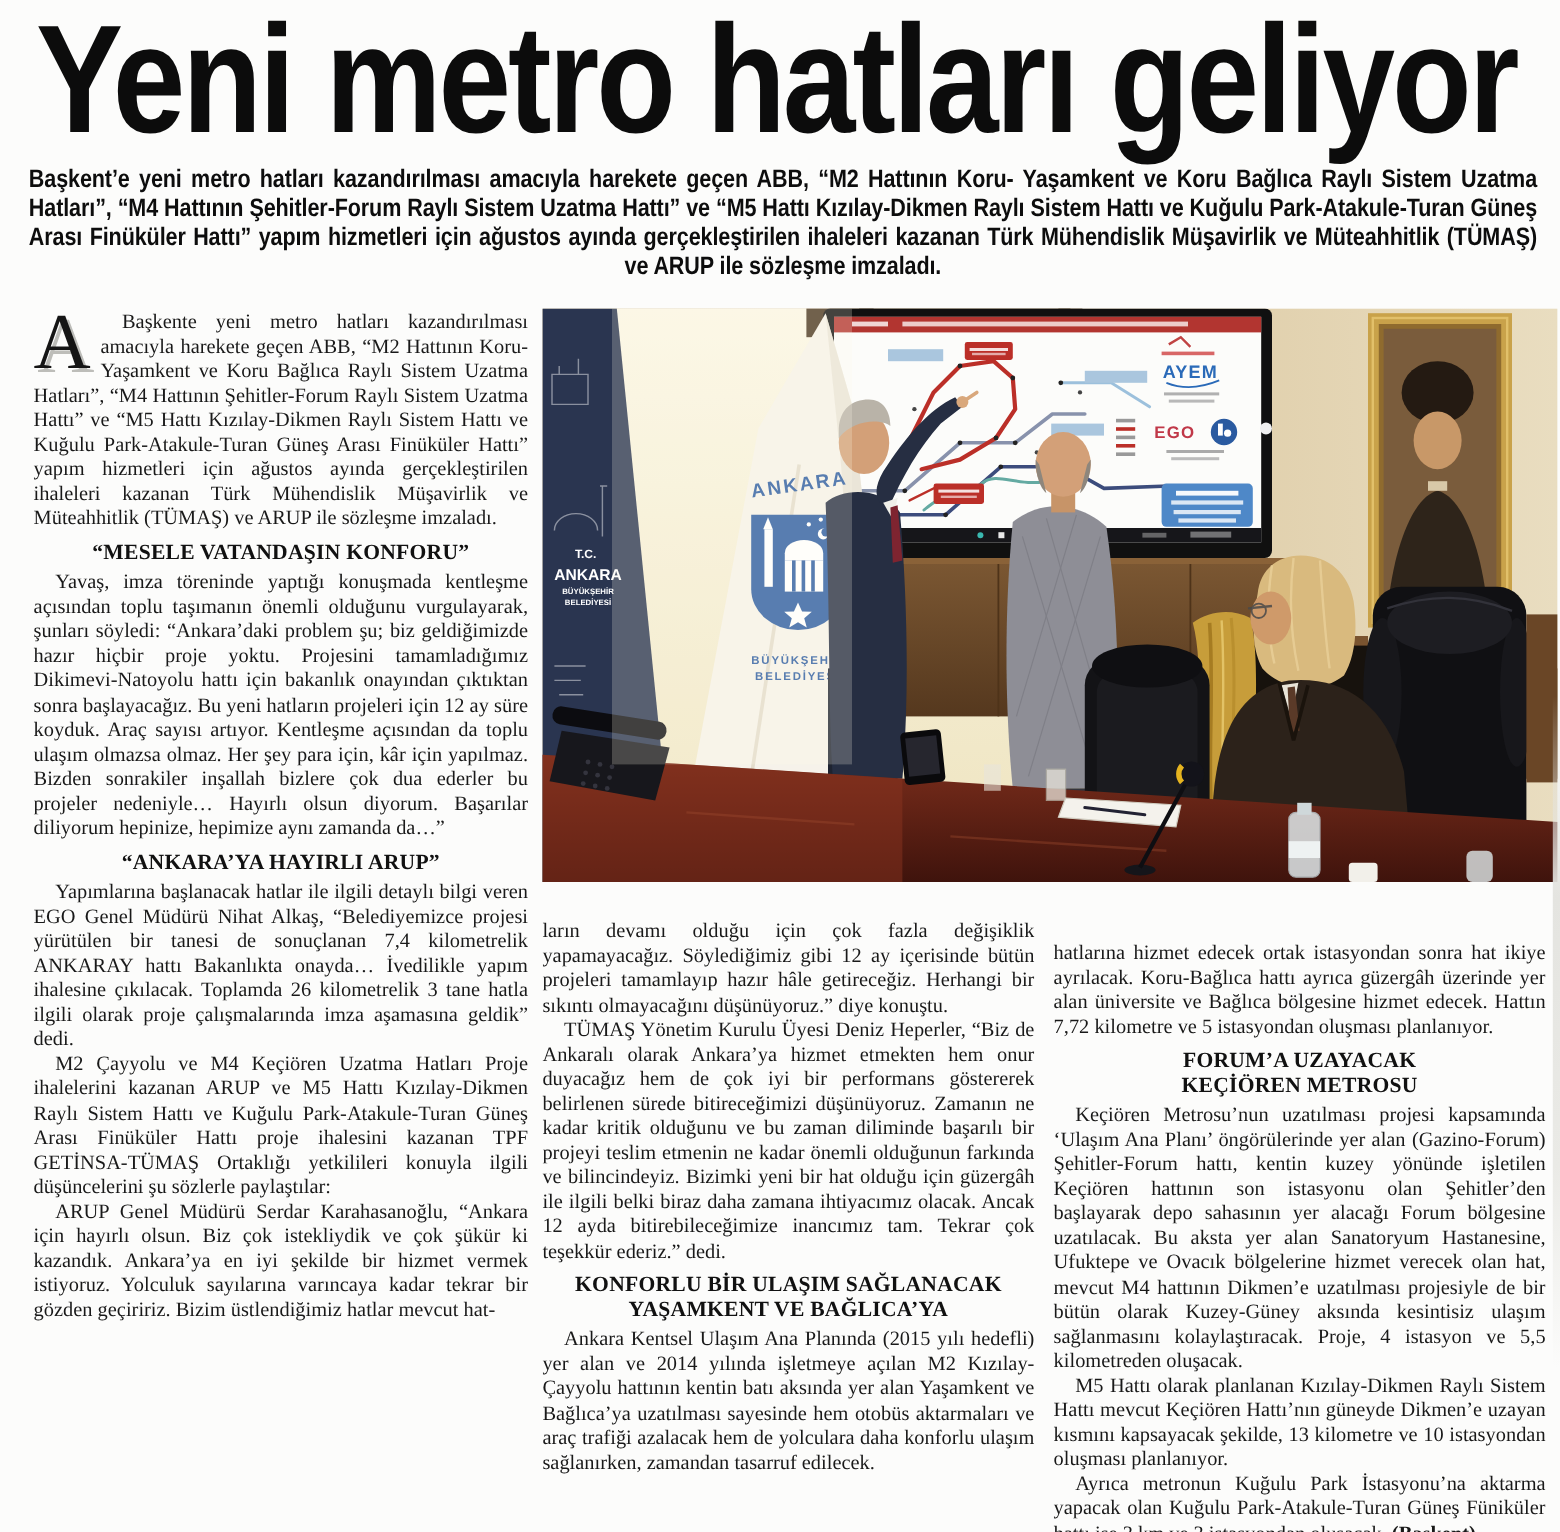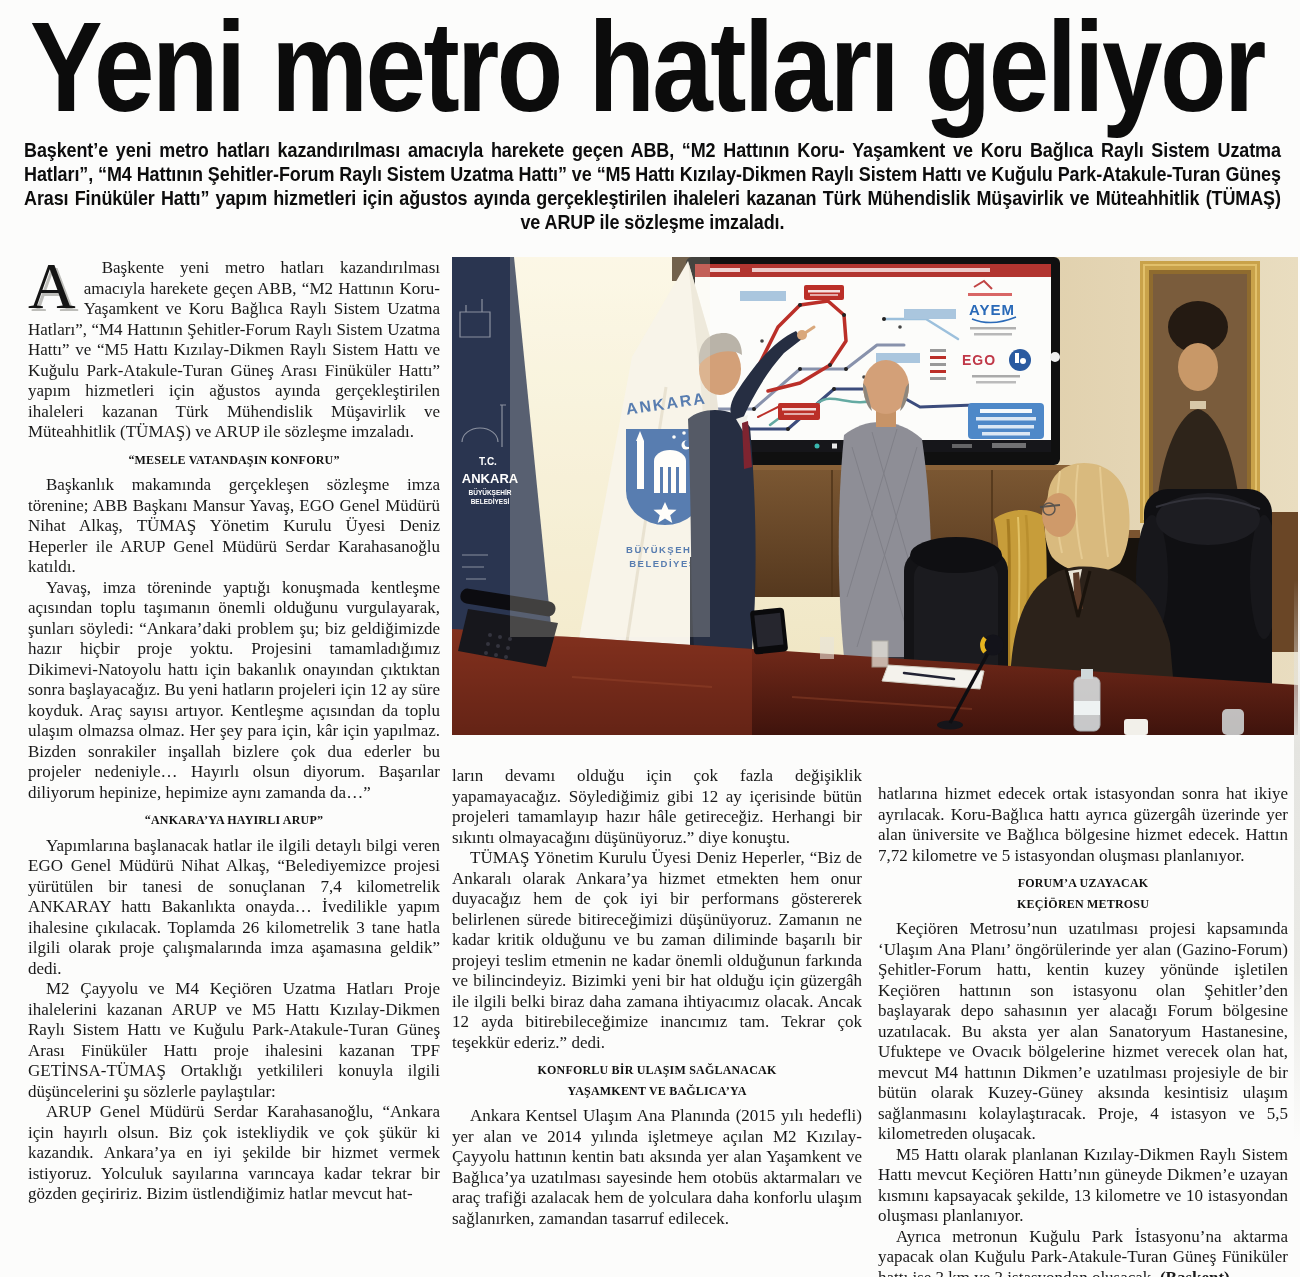--- a/index.html
+++ b/index.html
@@ -24,21 +24,21 @@
   .col {
     position:absolute; font-size:17px; line-height:20.5px;
     text-align:justify; color:#191919; overflow:hidden; hyphens:auto;
   }
   .col-left  { left:28px;  top:258px; width:412px; height:1016px; }
   .col-mid   { left:452px; top:766px; width:410px; height:527px; }
   .col-right { left:878px; top:784px; width:410px; height:527px; }
   .col p { margin:0; text-indent:18px; }
   .col p.flush { text-indent:0; }
   .col h3 {
-    margin:7px 0 5px; font-size:12px; font-weight:700; text-align:center;
+    margin:7px 0 5px; font-size:18px; font-weight:700; text-align:center;
     text-indent:0; letter-spacing:.2px; color:#111;
   }
   .col h3 span { display:block; }
   .dropcap {
     float:left; font-size:66px; line-height:50px; padding:3px 8px 0 0;
     font-weight:400; color:#151515; text-shadow:3px 3px 0 #bdbdb9;
   }
   .credit { font-weight:700; }
   .photo { position:absolute; left:452px; top:257px; width:846px; height:478px; margin:0; }
   .photo svg { display:block; }
@@ -53,21 +53,20 @@
 <div>
 
   <h1 class="headline">Yeni metro hatları geliyor</h1>
 
   <p class="lead">Başkent’e yeni metro hatları kazandırılması amacıyla harekete geçen ABB, “M2 Hattının Koru- Yaşamkent ve Koru Bağlıca Raylı Sistem Uzatma Hatları”, “M4 Hattının Şehitler-Forum Raylı Sistem Uzatma Hattı” ve “M5 Hattı Kızılay-Dikmen Raylı Sistem Hattı ve Kuğulu Park-Atakule-Turan Güneş Arası Finüküler Hattı” yapım hizmetleri için ağustos ayında gerçekleştirilen ihaleleri kazanan Türk Mühendislik Müşavirlik ve Müteahhitlik (TÜMAŞ) ve ARUP ile sözleşme imzaladı.</p>
 
   <div class="col col-left">
     <p class="flush"><span class="dropcap">A</span></p>
     <p>Başkente yeni metro hatları kazandırılması amacıyla harekete geçen ABB, “M2 Hattının Koru- Yaşamkent ve Koru Bağlıca Raylı Sistem Uzatma Hatları”, “M4 Hattının Şehitler-Forum Raylı Sistem Uzatma Hattı” ve “M5 Hattı Kızılay-Dikmen Raylı Sistem Hattı ve Kuğulu Park-Atakule-Turan Güneş Arası Finüküler Hattı” yapım hizmetleri için ağustos ayında gerçekleştirilen ihaleleri kazanan Türk Mühendislik Müşavirlik ve Müteahhitlik (TÜMAŞ) ve ARUP ile sözleşme imzaladı.</p>
     <h3>“MESELE VATANDAŞIN KONFORU”</h3>
-    <p>Başkanlık makamında gerçekleşen sözleşme imza törenine; ABB Başkanı Mansur Yavaş, EGO Genel Müdürü Nihat Alkaş, TÜMAŞ Yönetim Kurulu Üyesi Deniz Heperler ile ARUP Genel Müdürü Serdar Karahasanoğlu katıldı.</p>
     <p>Yavaş, imza töreninde yaptığı konuşmada kentleşme açısından toplu taşımanın önemli olduğunu vurgulayarak, şunları söyledi: “Ankara’daki problem şu; biz geldiğimizde hazır hiçbir proje yoktu. Projesini tamamladığımız Dikimevi-Natoyolu hattı için bakanlık onayından çıktıktan sonra başlayacağız. Bu yeni hatların projeleri için 12 ay süre koyduk. Araç sayısı artıyor. Kentleşme açısından da toplu ulaşım olmazsa olmaz. Her şey para için, kâr için yapılmaz. Bizden sonrakiler inşallah bizlere çok dua ederler bu projeler nedeniyle… Hayırlı olsun diyorum. Başarılar diliyorum hepinize, hepimize aynı zamanda da…”</p>
     <h3>“ANKARA’YA HAYIRLI ARUP”</h3>
     <p>Yapımlarına başlanacak hatlar ile ilgili detaylı bilgi veren EGO Genel Müdürü Nihat Alkaş, “Belediyemizce projesi yürütülen bir tanesi de sonuçlanan 7,4 kilometrelik ANKARAY hattı Bakanlıkta onayda… İvedilikle yapım ihalesine çıkılacak. Toplamda 26 kilometrelik 3 tane hatla ilgili olarak proje çalışmalarında imza aşamasına geldik” dedi.</p>
     <p>M2 Çayyolu ve M4 Keçiören Uzatma Hatları Proje ihalelerini kazanan ARUP ve M5 Hattı Kızılay-Dikmen Raylı Sistem Hattı ve Kuğulu Park-Atakule-Turan Güneş Arası Finüküler Hattı proje ihalesini kazanan TPF GETİNSA-TÜMAŞ Ortaklığı yetkilileri konuyla ilgili düşüncelerini şu sözlerle paylaştılar:</p>
     <p>ARUP Genel Müdürü Serdar Karahasanoğlu, “Ankara için hayırlı olsun. Biz çok istekliydik ve çok şükür ki kazandık. Ankara’ya en iyi şekilde bir hizmet vermek istiyoruz. Yolculuk sayılarına varıncaya kadar tekrar bir gözden geçiririz. Bizim üstlendiğimiz hatlar mevcut hat-</p>
   </div>
 
   <figure class="photo">
     <svg viewBox="0 0 846 478" width="846" height="478" xmlns="http://www.w3.org/2000/svg">
       <defs>

